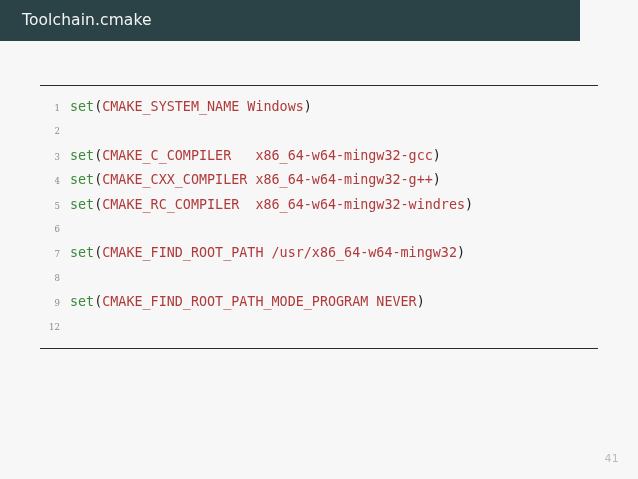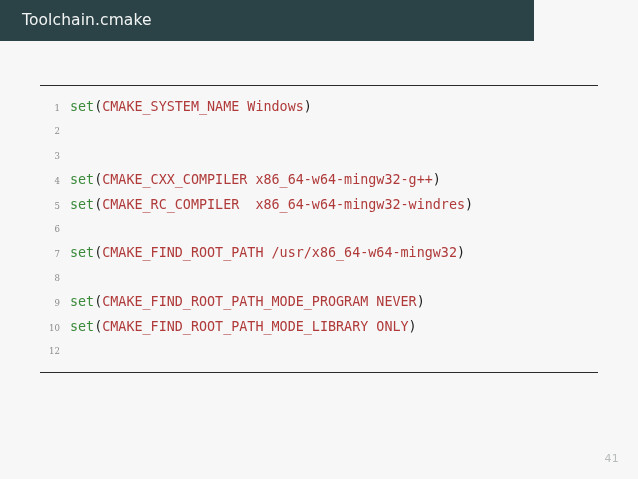--- a/index.html
+++ b/index.html
@@ -13,21 +13,21 @@
     font-family: "Liberation Sans", sans-serif;
     overflow: hidden;
     position: relative;
   }
 
   
   .slide-header {
     position: absolute;
     left: 0;
     top: 0;
-    width: 534px;
+    width: 580px;
     height: 41px;
     background: #2b4246;
     box-sizing: border-box;
   }
   .slide-title {
     position: absolute;
     left: 22px;
     top: 11px;
     font-size: 15.5px;
     font-weight: 400;
@@ -94,25 +94,24 @@
 <body>
 
 <div class="slide-header">
   <div class="slide-title">Toolchain.cmake</div>
 </div>
 
 <div class="code-block">
   <div class="code-lines">
       <div class="code-line"><span class="ln">1</span><span class="code-text"><span class="tok-fn">set</span><span class="tok-punct">(</span><span class="tok-arg">CMAKE_SYSTEM_NAME Windows</span><span class="tok-punct">)</span></span></div>
       <div class="code-line"><span class="ln">2</span><span class="code-text"></span></div>
-      <div class="code-line"><span class="ln">3</span></div>
+      <div class="code-line"><span class="ln">3</span><span class="code-text"><span class="tok-fn">set</span><span class="tok-punct">(</span><span class="tok-arg">CMAKE_C_COMPILER   x86_64-w64-mingw32-gcc</span><span class="tok-punct">)</span></span></div>
       <div class="code-line"><span class="ln">4</span><span class="code-text"><span class="tok-fn">set</span><span class="tok-punct">(</span><span class="tok-arg">CMAKE_CXX_COMPILER x86_64-w64-mingw32-g++</span><span class="tok-punct">)</span></span></div>
       <div class="code-line"><span class="ln">5</span><span class="code-text"><span class="tok-fn">set</span><span class="tok-punct">(</span><span class="tok-arg">CMAKE_RC_COMPILER  x86_64-w64-mingw32-windres</span><span class="tok-punct">)</span></span></div>
       <div class="code-line"><span class="ln">6</span><span class="code-text"></span></div>
       <div class="code-line"><span class="ln">7</span><span class="code-text"><span class="tok-fn">set</span><span class="tok-punct">(</span><span class="tok-arg">CMAKE_FIND_ROOT_PATH /usr/x86_64-w64-mingw32</span><span class="tok-punct">)</span></span></div>
       <div class="code-line"><span class="ln">8</span><span class="code-text"></span></div>
       <div class="code-line"><span class="ln">9</span><span class="code-text"><span class="tok-fn">set</span><span class="tok-punct">(</span><span class="tok-arg">CMAKE_FIND_ROOT_PATH_MODE_PROGRAM NEVER</span><span class="tok-punct">)</span></span></div>
-      <div class="code-line"><span class="ln">10</span><span class="code-text"><span class="tok-fn">set</span><span class="tok-punct">(</span><span class="tok-arg">CMAKE_FIND_ROOT_PATH_MODE_LIBRARY ONLY</span><span class="tok-punct">)</span></span></div>
       <div class="code-line"><span class="ln">12</span><span class="code-text"></span></div>
     </div>
 </div>
 
 <div class="page-number">41</div>
 
 </body></html>

